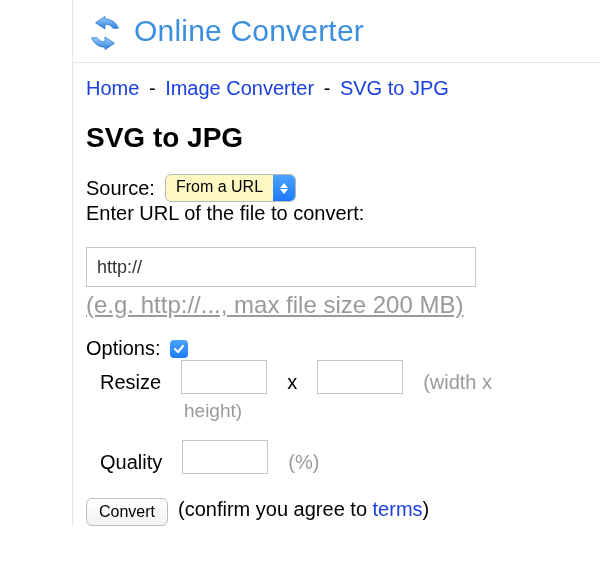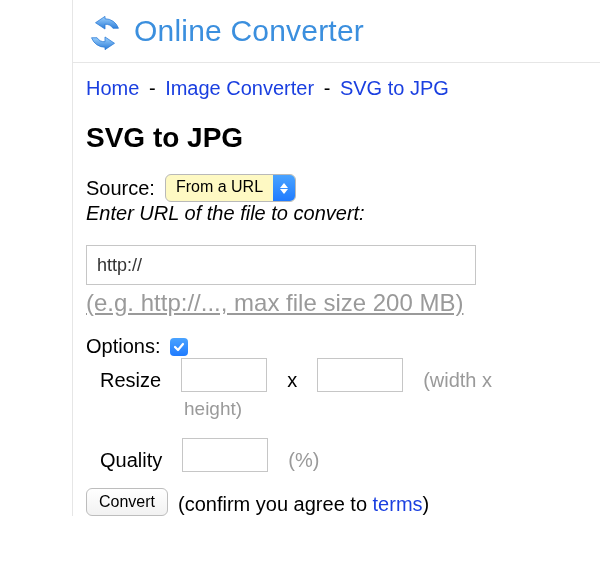--- a/index.html
+++ b/index.html
@@ -99,32 +99,32 @@
   .mac-select .sel-arrows .tri {
     width: 0; height: 0;
     border-left: 4px solid transparent;
     border-right: 4px solid transparent;
   }
   .mac-select .sel-arrows .up { border-bottom: 5px solid #fff; }
   .mac-select .sel-arrows .down { border-top: 5px solid #fff; }
 
   .field-label {
     font-size: 20px;
-    margin-bottom: 20px;
-    font-style: italic;
+    margin-bottom: 12px;
   }
   .url-input {
     width: 390px;
     height: 40px;
     border: 1px solid #c6c6c6;
     background: #fff;
     font-size: 18px;
     padding: 0 10px;
     color: #333;
     margin-bottom: 4px;
+    margin-top: 10px;
   }
   .hint {
     color: #9a9a9a;
     font-size: 24px;
     margin-bottom: 18px;
     text-decoration: underline;
   }
   .options-row {
     display: flex;
     align-items: center;
@@ -163,24 +163,24 @@
   .muted { color: #9a9a9a; font-size: 20px; }
   .sub-hint {
     color: #9a9a9a;
     font-size: 19px;
     padding-left: 84px;
     margin-bottom: 18px;
   }
 
   .convert-row {
     display: flex;
-    align-items: flex-end;
-    gap: 10px;
-    font-size: 20px;
-    margin-top: 16px;
+    align-items: flex-start;
+    gap: 10px;
+    font-size: 20px;
+    margin-top: 24px;
   }
   .convert-btn {
     font-size: 16px;
     padding: 4px 12px;
     border: 1px solid #bdbdbd;
     border-radius: 6px;
     background: linear-gradient(#ffffff,#f2f2f2);
     cursor: pointer;
   }
   .terms-link {

